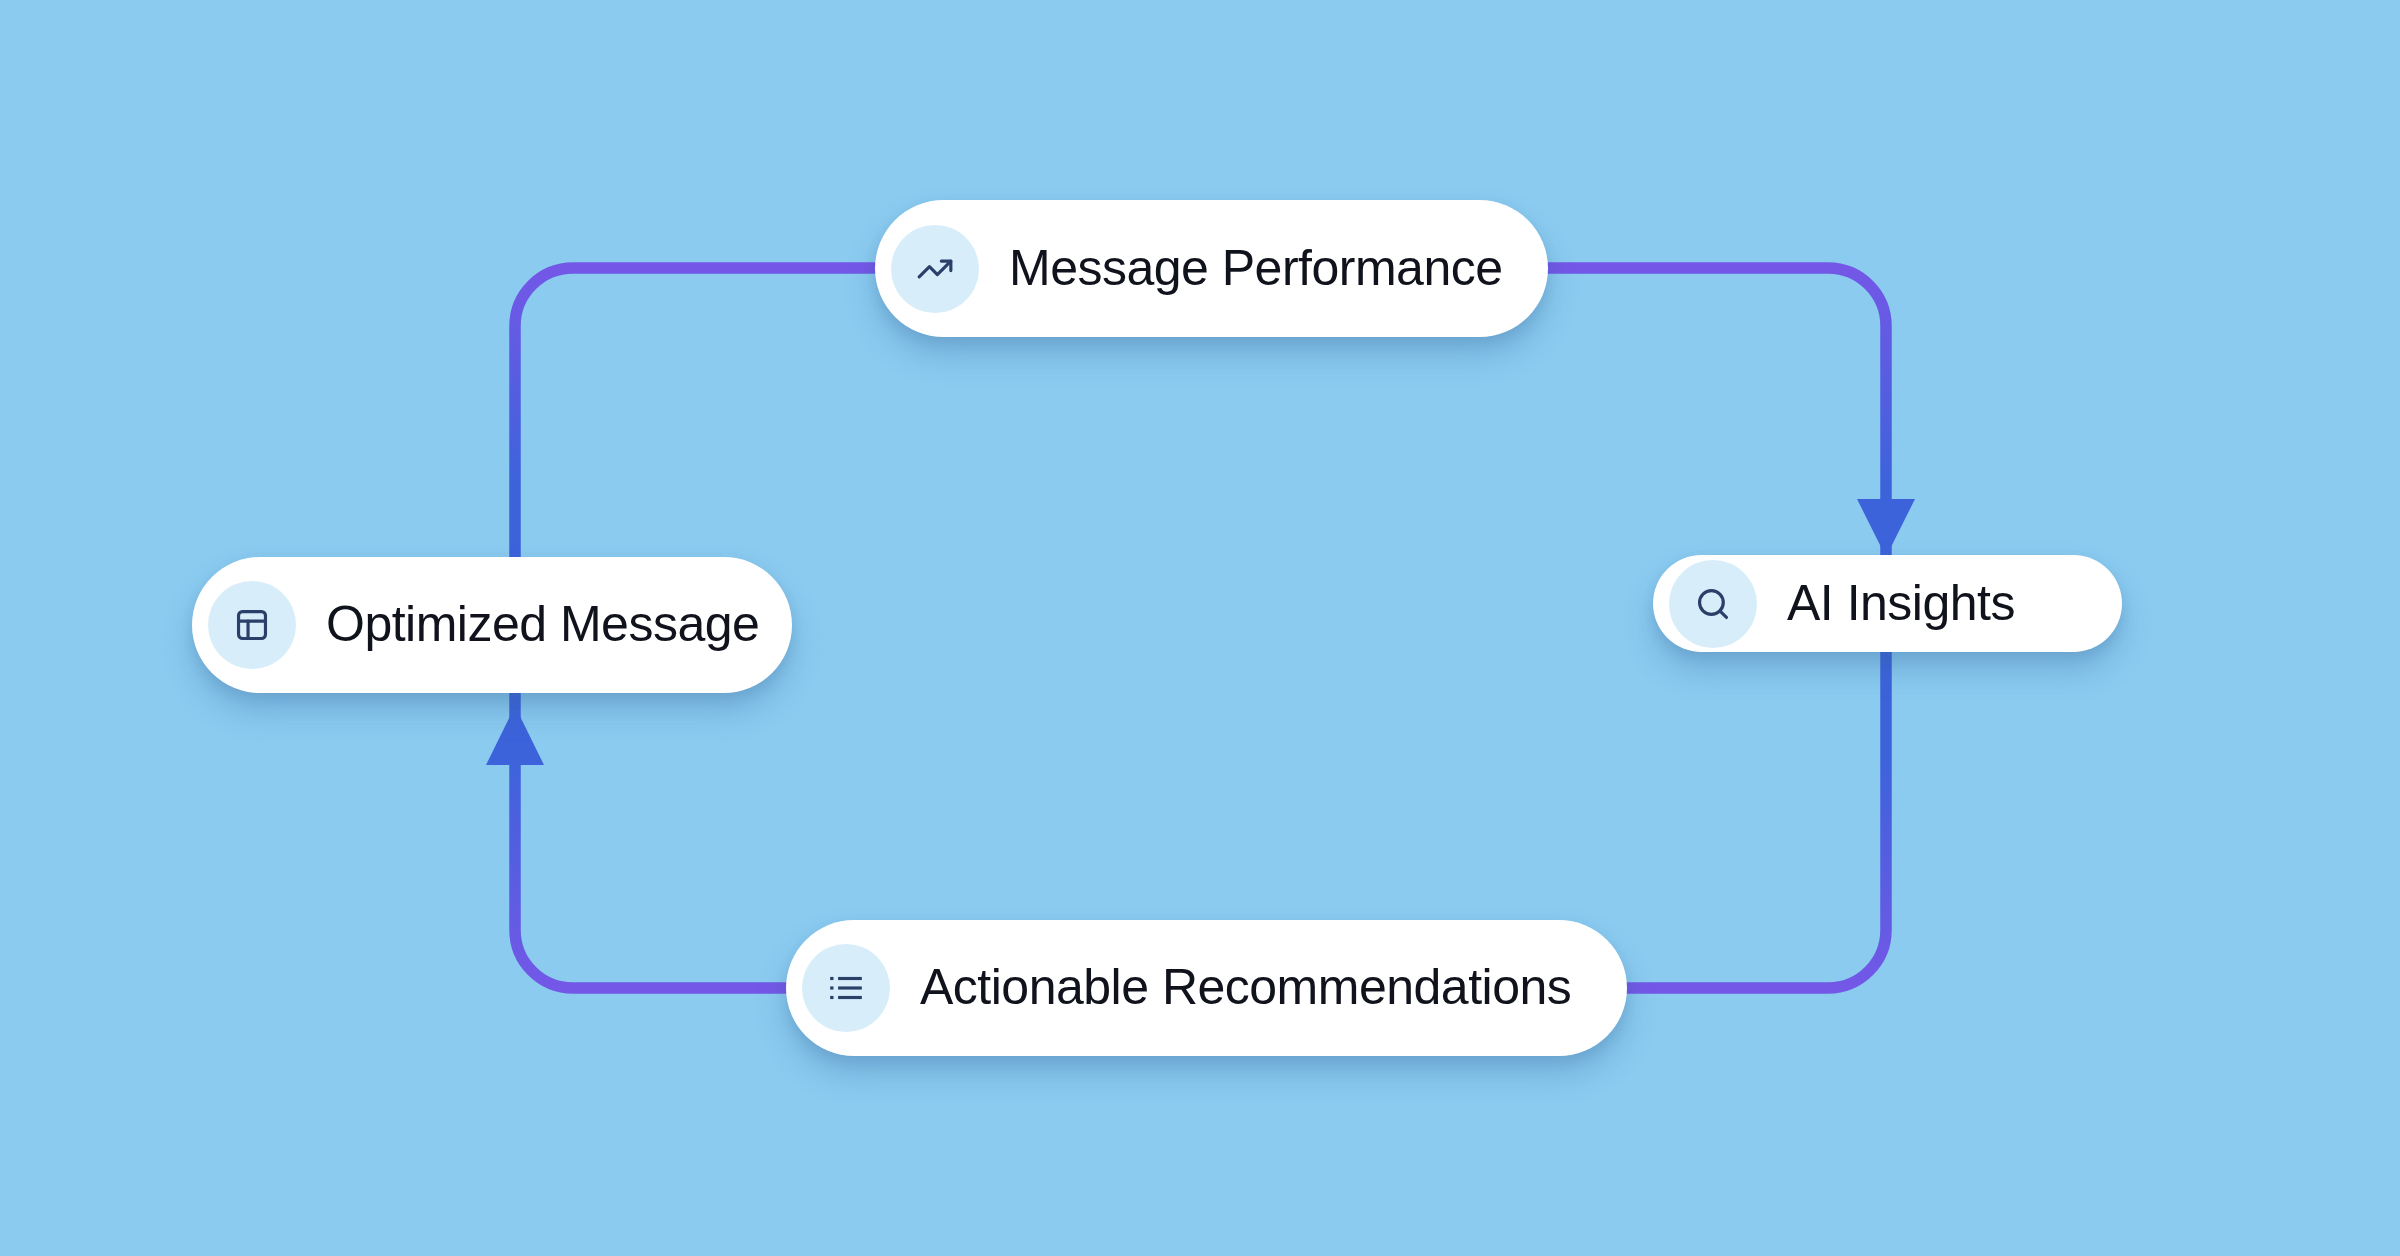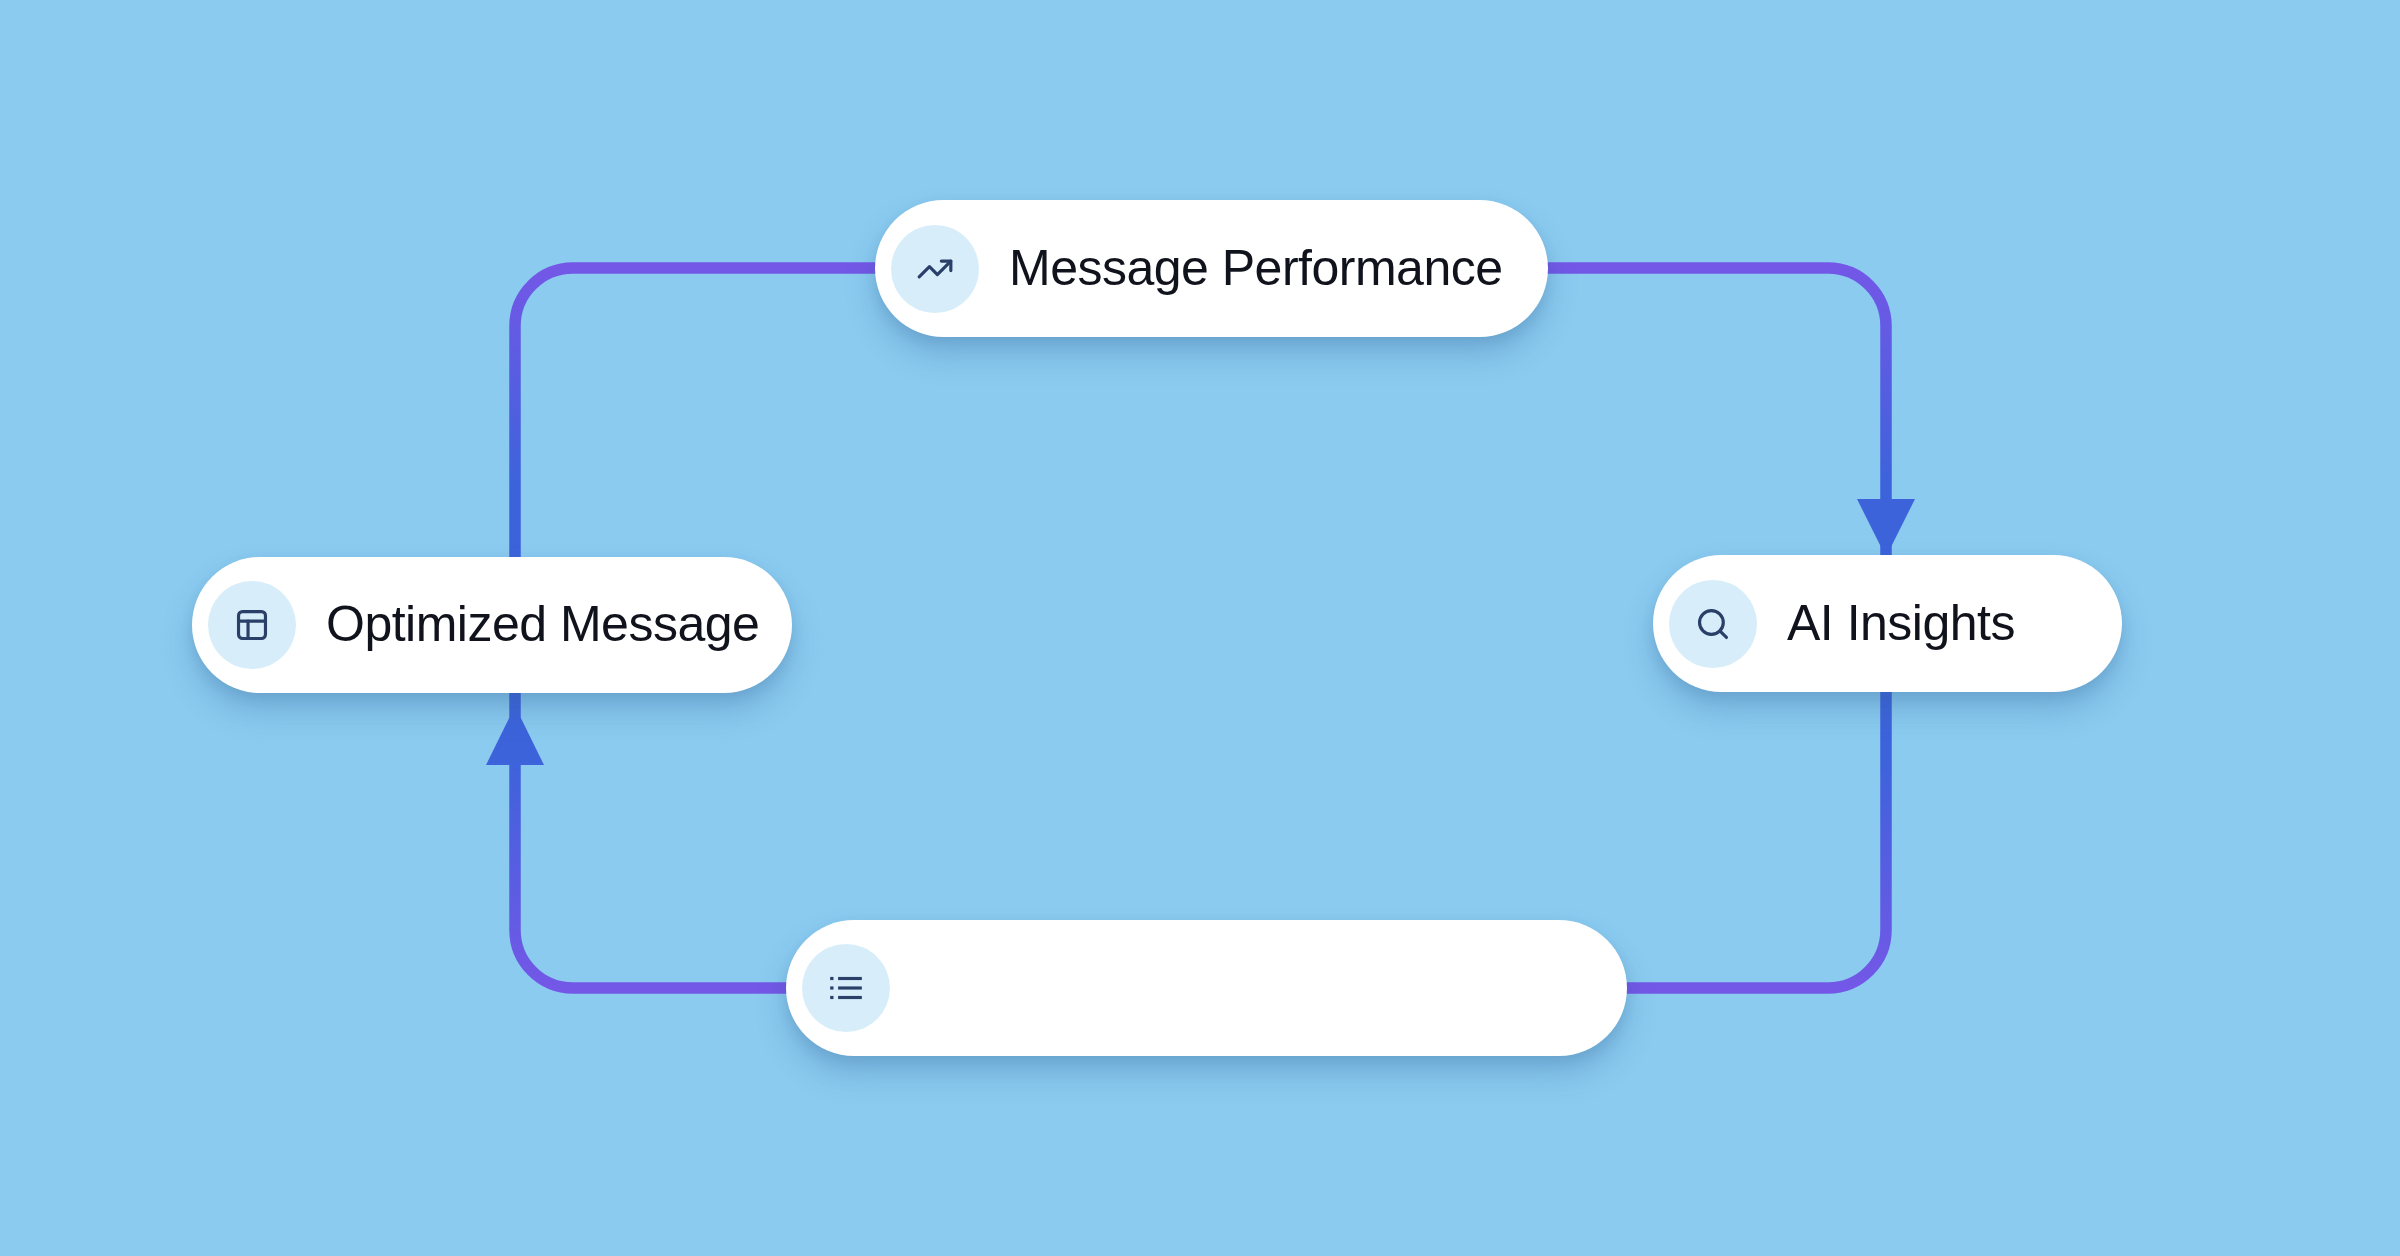--- a/index.html
+++ b/index.html
@@ -60,21 +60,21 @@
     font-size: 50px;
     font-weight: 400;
     letter-spacing: -0.5px;
     color: var(--label-text);
     white-space: nowrap;
     line-height: 1;
     padding-bottom: 2px;
   }
   
   .pill-message-performance      { left: 875px;  top: 200px; width: 673px; height: 137px; }
-  .pill-ai-insights              { left: 1653px; top: 555px; width: 469px; height: 137px; }
+  .pill-ai-insights              { left: 1653px; top: 555px; width: 469px; height: 97px; }
   .pill-optimized-content        { left: 192px;  top: 557px; width: 600px; height: 136px; }
   .pill-actionable-recommendations { left: 786px; top: 920px; width: 841px; height: 136px; }
 </style>
 </head>
 <body>
 
 <div class="canvas">
 
   <svg class="loop-svg" viewBox="0 0 2400 1256" xmlns="http://www.w3.org/2000/svg" aria-hidden="true">
     <defs>
@@ -114,20 +114,21 @@
     <div class="icon-circle">
       <svg viewBox="0 0 24 24" style="stroke-linecap: square;">
         <path d="M8 6h13"></path>
           <path d="M8 12h13"></path>
           <path d="M8 18h13"></path>
         <path d="M3 6h0.1"></path>
           <path d="M3 12h0.1"></path>
           <path d="M3 18h0.1"></path>
       </svg>
     </div>
+    <span class="pill-label">Actionable Recommendations</span>
   </div>
 
   <div class="pill pill-optimized-content">
     <div class="icon-circle">
       <svg viewBox="0 0 24 24">
         <rect x="3.5" y="3.5" width="17" height="17" rx="2.5"></rect>
         <path d="M3.5 9.5h17"></path>
         <path d="M9.5 9.5v11"></path>
       </svg>
     </div>

